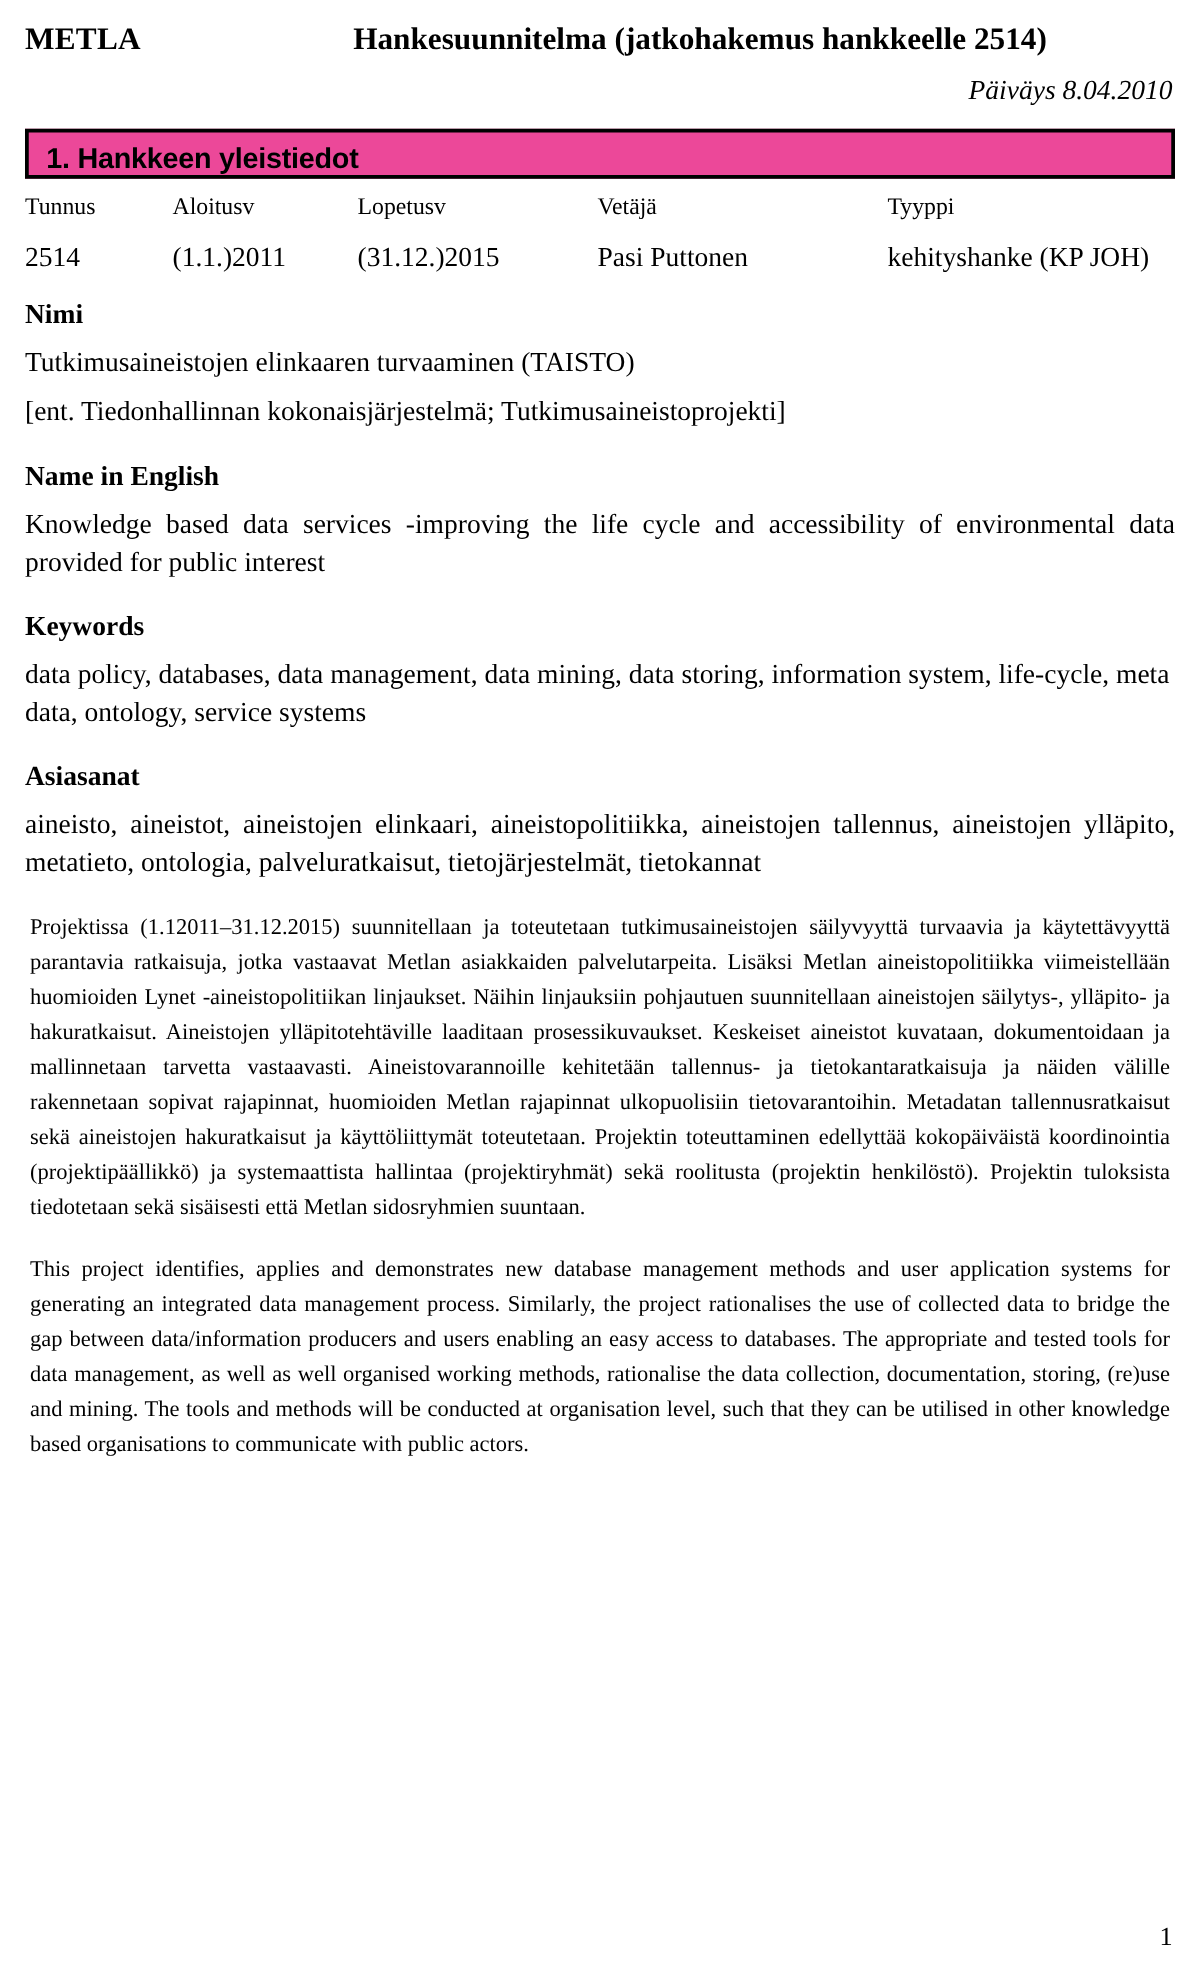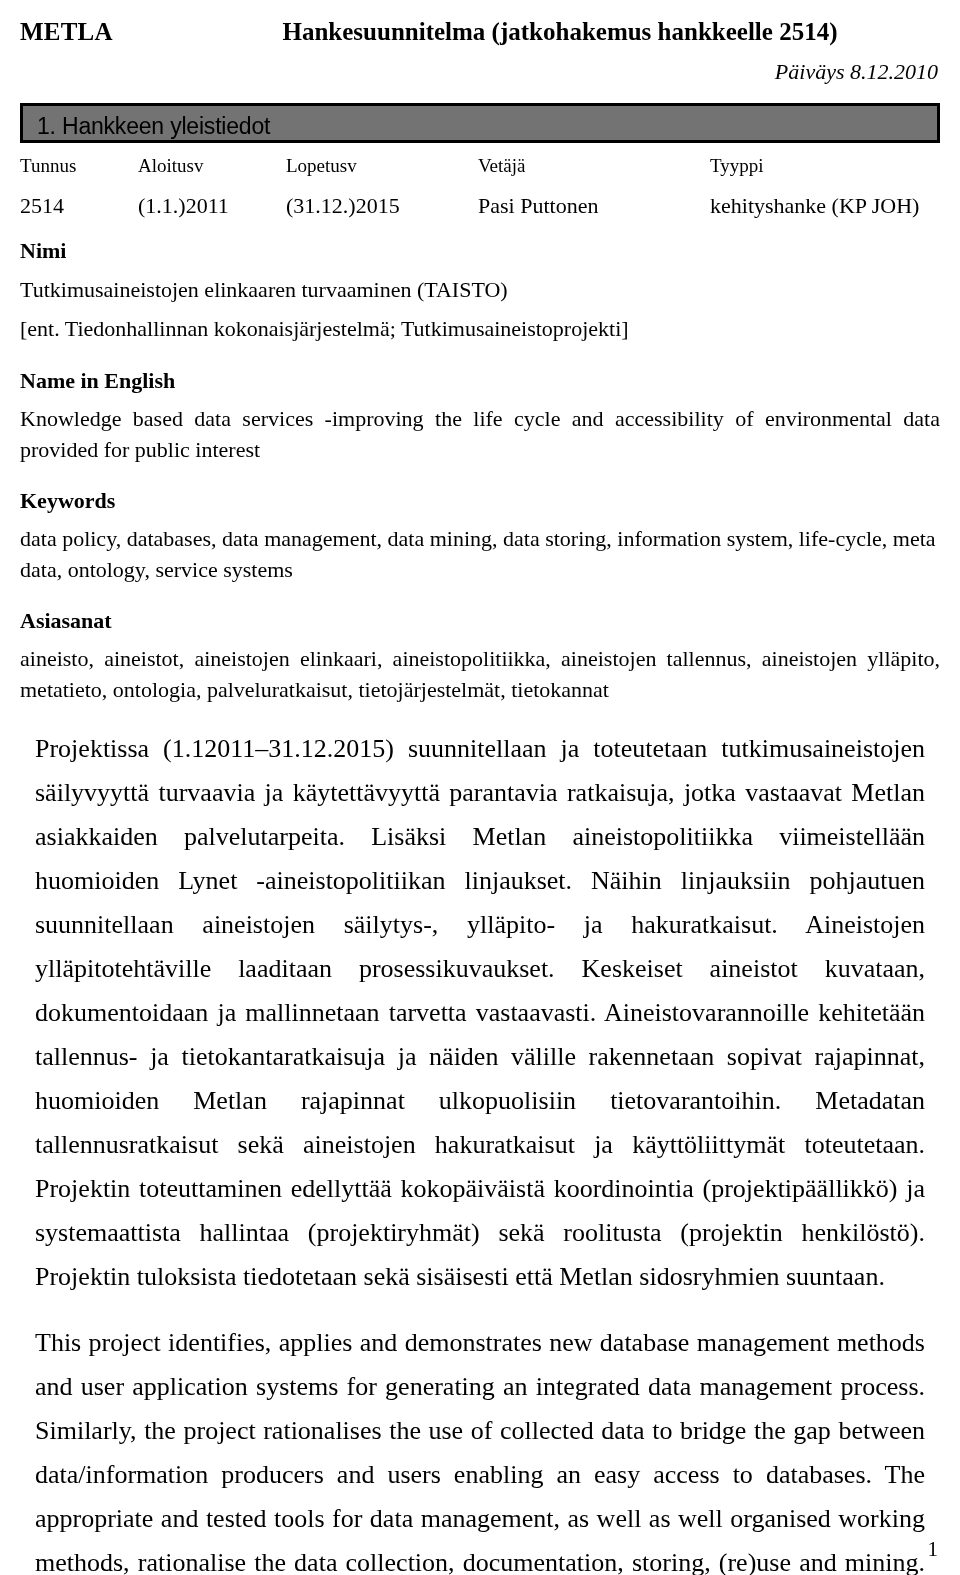--- a/index.html
+++ b/index.html
@@ -53,29 +53,29 @@
     font-size: 22px;
     font-style: italic;
     line-height: 30px;
     margin-top: 7px;
     padding-right: 2px;
   }
 
   
   .section-bar {
     margin-top: 16px;
-    background: #737373;
+    background: #ec4899;
     border: 3px solid #000000;
     height: 40px;
     line-height: 40px;
     padding-left: 14px;
     box-sizing: border-box;
     font-family: "Liberation Sans", "DejaVu Sans", sans-serif;
     font-size: 23px;
-    font-weight: normal;
+    font-weight: bold;
     letter-spacing: -0.2px;
   }
 
   
   .info-table {
     width: 100%;
     border-collapse: collapse;
     margin-top: 12px;
     table-layout: fixed;
   }
@@ -109,23 +109,23 @@
     line-height: 27px;
   }
   p.field-value {
     font-size: 22px;
     margin: 0;
     line-height: 31px;
     text-align: justify;
   }
   p.field-value.noj { text-align: left; }
   p.body-par {
-    font-size: 26px;
-    margin: 15px;
-    line-height: 44px;
+    font-size: 18px;
+    margin: 4px;
+    line-height: 28px;
     text-align: justify;
   }
   .nimi-line { margin: 0 0 6px 0; line-height: 33px; font-size: 22px; }
 
   .page-number {
     position: absolute;
     right: 22px;
     bottom: 14px;
     font-size: 21px;
     line-height: 24px;
@@ -134,21 +134,21 @@
 </head>
 <body>
 
 <div class="page">
 
   <div class="hdr-row">
     <div class="org-name">METLA</div>
     <div class="doc-title">Hankesuunnitelma (jatkohakemus hankkeelle 2514)</div>
   </div>
 
-  <div class="doc-date">Päiväys 8.12.2010</div>
+  <div class="doc-date">Päiväys 8.04.2010</div>
 
   <div class="section-bar">1. Hankkeen yleistiedot</div>
 
   <table class="info-table">
     <colgroup>
       <col class="col-0">
         <col class="col-1">
         <col class="col-2">
         <col class="col-3">
         <col class="col-4">

